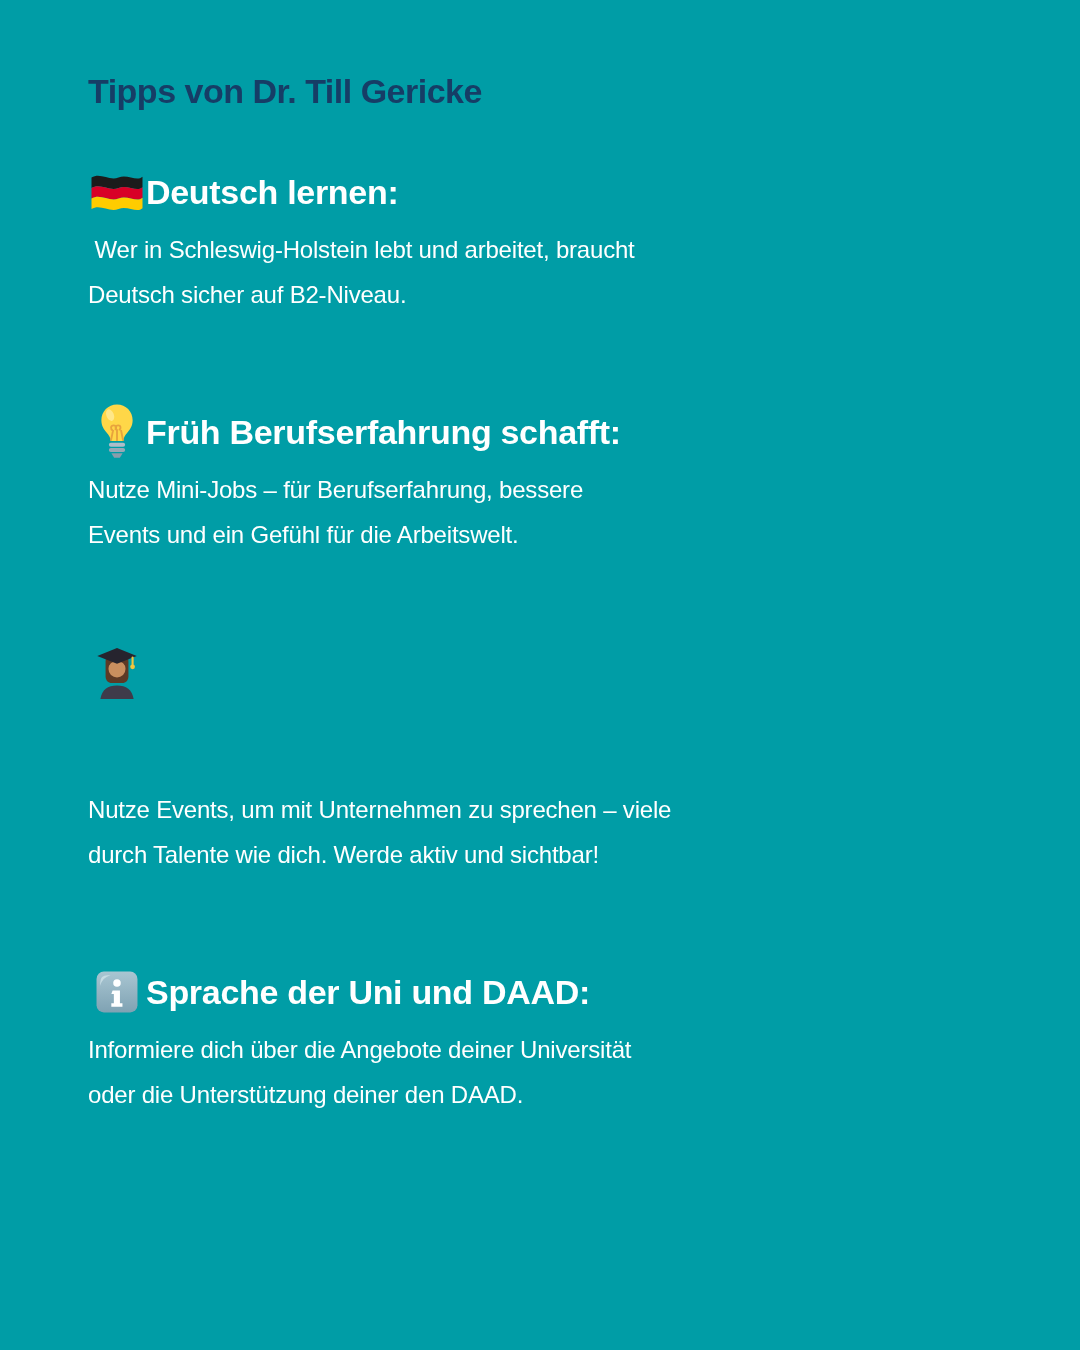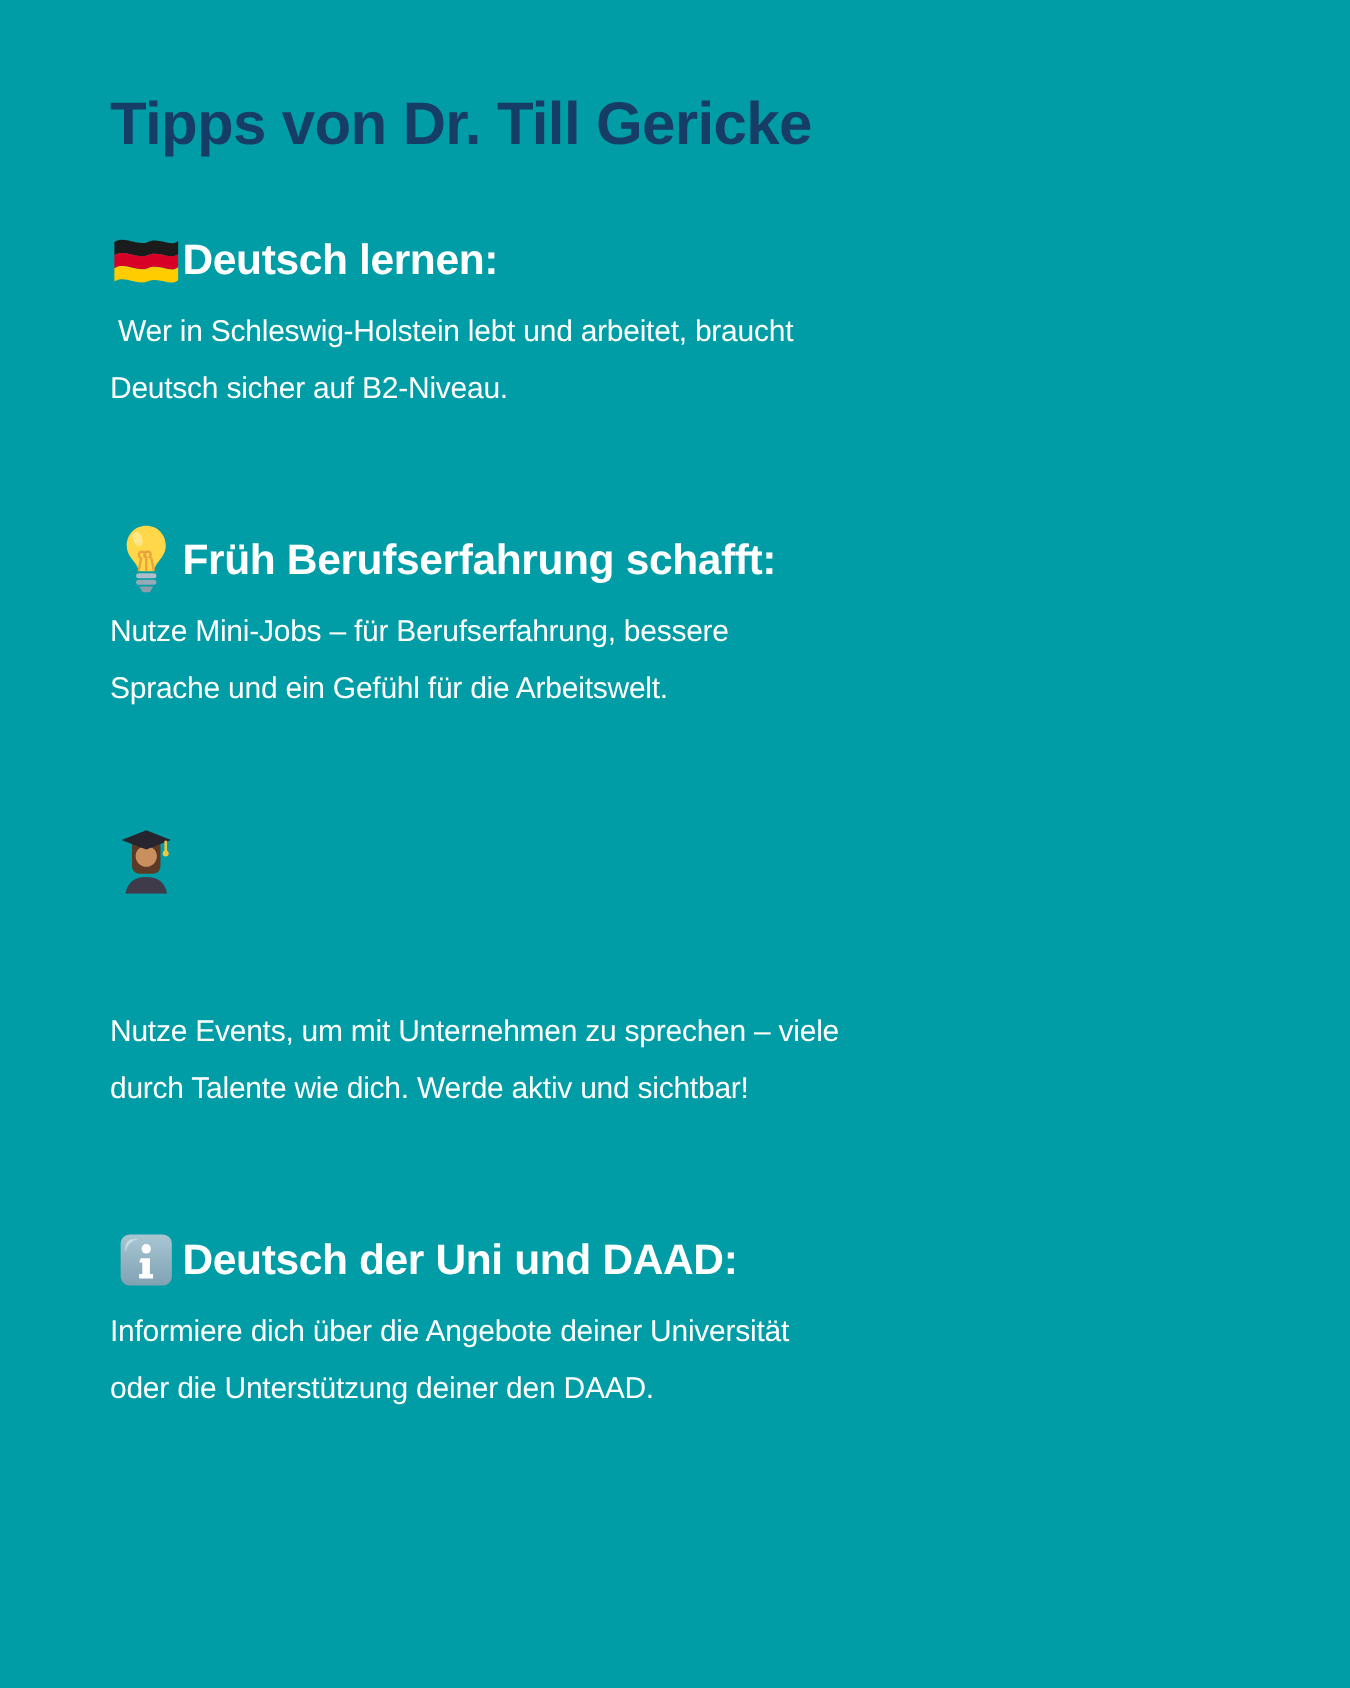--- a/index.html
+++ b/index.html
@@ -9,21 +9,21 @@
     font-family: "Liberation Sans", "DejaVu Sans", sans-serif;
     overflow: hidden;
   }
   .canvas {
     width: 1080px;
     height: 1350px;
     padding: 72px 44px 0 88px;
   }
   .page-title {
     color: var(--title, #163D66);
-    font-size: 48px;
+    font-size: 34px;
     font-weight: 700;
     line-height: 1.15;
     letter-spacing: -0.5px;
     margin-bottom: 52px;
   }
   .tip { margin-bottom: 86px; }
   .tip-header {
     display: flex;
     align-items: center;
     min-height: 58px;
@@ -81,21 +81,21 @@
           <ellipse cx="10.5" cy="9.5" rx="3" ry="4.8" fill="#FFE990" opacity="0.9" transform="rotate(-22 10.5 9.5)"></ellipse>
           <path d="M11.2 29.5 l1.6-7.5 c-2.4-1.4-1.9-4.3 0.6-4.3 1.9 0 2.5 1.9 1.4 3.1 M16 29.5 v-8 c-1.9-1-1.5-3.8 1-3.8 2.1 0 2.3 2.3 1 3.4 M20.8 29.5 l-1.5-7.5" stroke="#E8A33D" stroke-width="1.5" fill="none" stroke-linecap="round"></path>
           <rect x="9.5" y="31.5" width="13" height="3.2" rx="1.6" fill="#AEBDC9"></rect>
           <rect x="9.5" y="35.7" width="13" height="3.2" rx="1.6" fill="#97A9B6"></rect>
           <path d="M11.5 40 h9 l-2.2 3.6 h-4.6 Z" fill="#8A9DAB"></path>
         </svg>
       </span>
       <h2 class="tip-heading">Früh Berufserfahrung schafft:</h2>
     </div>
     <p class="tip-body">Nutze Mini-Jobs – für Berufserfahrung, bessere
-Sprache und ein Gefühl für die Arbeitswelt.</p>
+Events und ein Gefühl für die Arbeitswelt.</p>
   </section>
 
   <section class="tip">
     <div class="tip-header">
       <span class="tip-icon">
         <svg width="50" height="54" viewBox="0 0 48 52" aria-hidden="true">
           <path d="M13 16 c0-7 4.5-11 11-11 s11 4 11 11 v14 c0 4-2.5 6.5-6 6.5 h-10 c-3.5 0-6-2.5-6-6.5 Z" fill="#5D3A26"></path>
           <circle cx="24" cy="23" r="8.2" fill="#C98F5F"></circle>
           <path d="M15.5 22 c-0.5-6 3-10 8.5-10 s9 4 8.5 10 c-1-4-3-6-8.5-6 s-7.5 2-8.5 6 Z" fill="#5D3A26"></path>
           <path d="M8 52 c1.5-9 7-13 16-13 s14.5 4 16 13 Z" fill="#3F3B4A"></path>
@@ -121,19 +121,19 @@
               <stop offset="0" stop-color="#A9C6D2"></stop>
               <stop offset="1" stop-color="#7FA2B3"></stop>
             </linearGradient>
           </defs>
           <rect x="0.5" y="0.5" width="39" height="39" rx="7" fill="url(#info-grad)"></rect>
           <path d="M4 11 q0-7 7-7 l3 0 q-8 2-10 10 Z" fill="#CFE2E8" opacity="0.8"></path>
           <circle cx="20" cy="11.5" r="3.6" fill="#FFFFFF"></circle>
           <path d="M15.8 18.6 h7 v12.1 h2.4 v3.3 H14.6 v-3.3 h2.4 v-8.8 h-2.4 Z" fill="#FFFFFF"></path>
         </svg>
       </span>
-      <h2 class="tip-heading">Deutsch der Uni und DAAD:</h2>
+      <h2 class="tip-heading">Sprache der Uni und DAAD:</h2>
     </div>
     <p class="tip-body">Informiere dich über die Angebote deiner Universität
 oder die Unterstützung deiner den DAAD.</p>
   </section>
 
 </div>
 
 </body></html>

